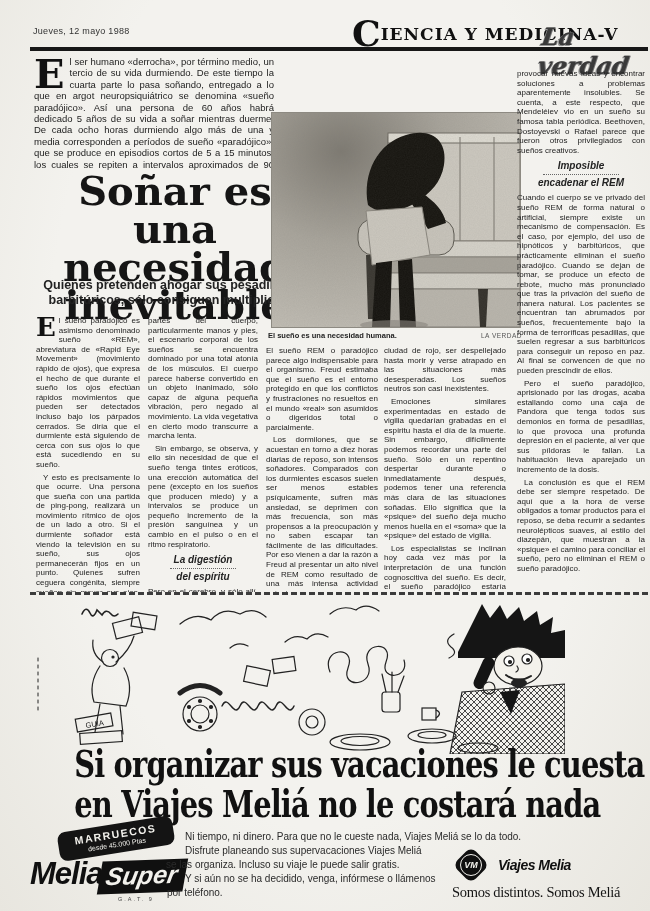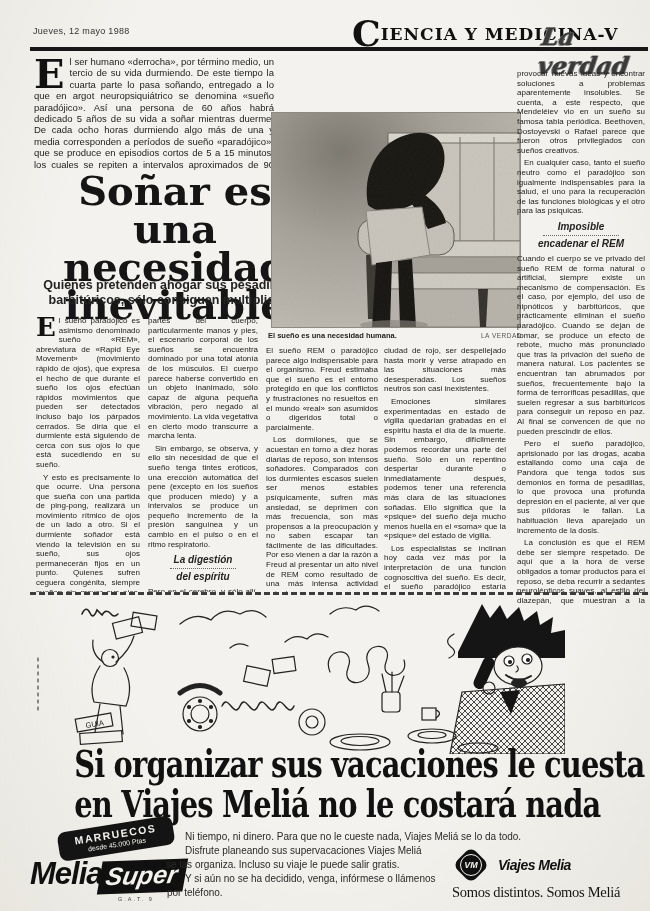--- a/index.html
+++ b/index.html
@@ -171,21 +171,20 @@
   </div>
 
   <div class="col col4">
     <p class="first">ciudad de rojo, ser despellejado hasta morir y verse atrapado en las situaciones más desesperadas. Los sueños neutros son casi inexistentes.</p>
     <p>Emociones similares experimentadas en estado de vigilia quedarían grabadas en el espíritu hasta el día de la muerte. Sin embargo, difícilmente podemos recordar una parte del sueño. Sólo en un repentino despertar durante o inmediatamente después, podemos tener una referencia más clara de las situaciones soñadas. Ello significa que la «psique» del sueño deja mucho menos huella en el «soma» que la «psique» del estado de vigilia.</p>
     <p>Los especialistas se inclinan hoy cada vez más por la interpretación de una función cognoscitiva del sueño. Es decir, el sueño paradójico estaría íntimamente ligado a actividades de aprendizaje y a la formación de la memoria. Un sueño puede</p>
   </div>
 
   <div class="col col5">
     <p class="first">provocar nuevas ideas y encontrar soluciones a problemas aparentemente insolubles. Se cuenta, a este respecto, que Mendeléiev vio en un sueño su famosa tabla periódica. Beethoven, Dostoyevski o Rafael parece que fueron otros privilegiados con sueños creativos.</p>
-    <p>En cualquier caso, tanto el sueño neutro como el paradójico son igualmente indispensables para la salud, el uno para la recuperación de las funciones biológicas y el otro para las psíquicas.</p>
     <div class="subhead">
       <span>Imposible</span>
       <span class="rule"></span>
       <span>encadenar el REM</span>
     </div>
     <p class="first">Cuando el cuerpo se ve privado del sueño REM de forma natural o artificial, siempre existe un mecanismo de compensación. Es el caso, por ejemplo, del uso de hipnóticos y barbitúricos, que prácticamente eliminan el sueño paradójico. Cuando se dejan de tomar, se produce un efecto de rebote, mucho más pronunciado que tras la privación del sueño de manera natural. Los pacientes se encuentran tan abrumados por sueños, frecuentemente bajo la forma de terroríficas pesadillas, que suelen regresar a sus barbitúricos para conseguir un reposo en paz. Al final se convencen de que no pueden prescindir de ellos.</p>
     <p>Pero el sueño paradójico, aprisionado por las drogas, acaba estallando como una caja de Pandora que tenga todos sus demonios en forma de pesadillas, lo que provoca una profunda depresión en el paciente, al ver que sus píldoras le fallan. La habituación lleva aparejado un incremento de la dosis.</p>
     <p>La conclusión es que el REM debe ser siempre respetado. De aquí que a la hora de verse obligados a tomar productos para el reposo, se deba recurrir a sedantes neurolépticos suaves, al estilo del diazepán, que muestran a la «psique» el camino para conciliar el sueño, pero no eliminan el REM o sueño paradójico.</p>
   </div>
 

